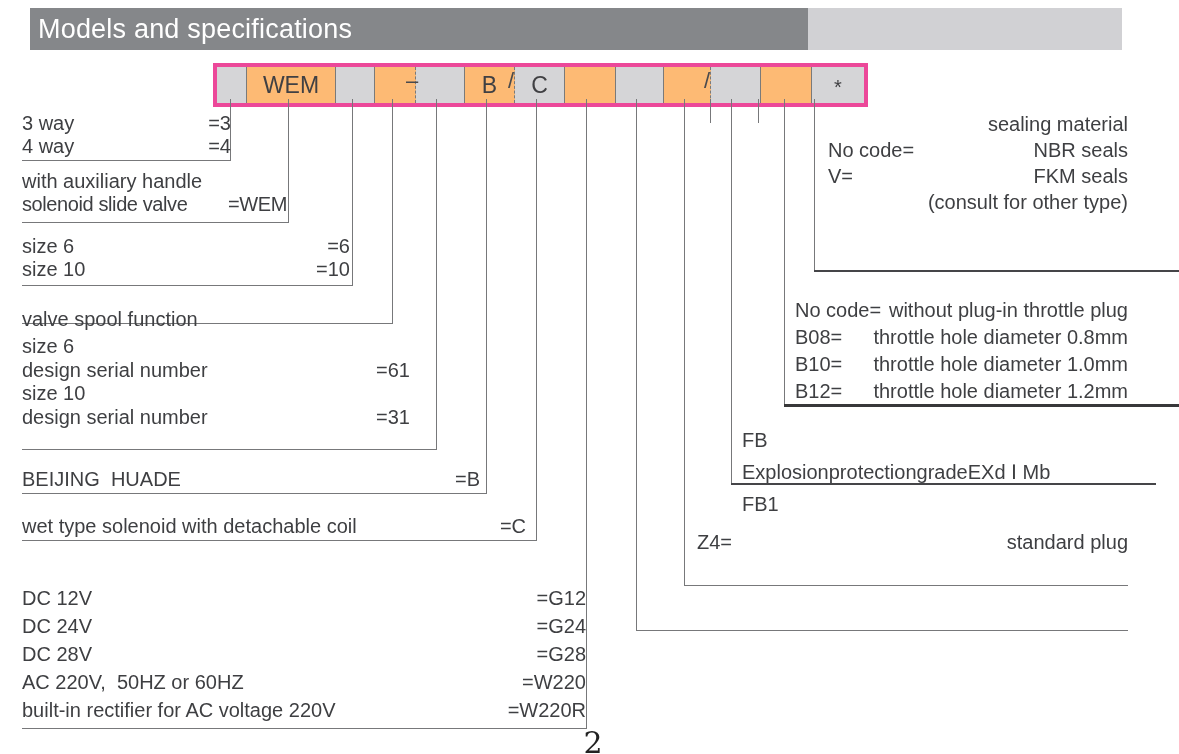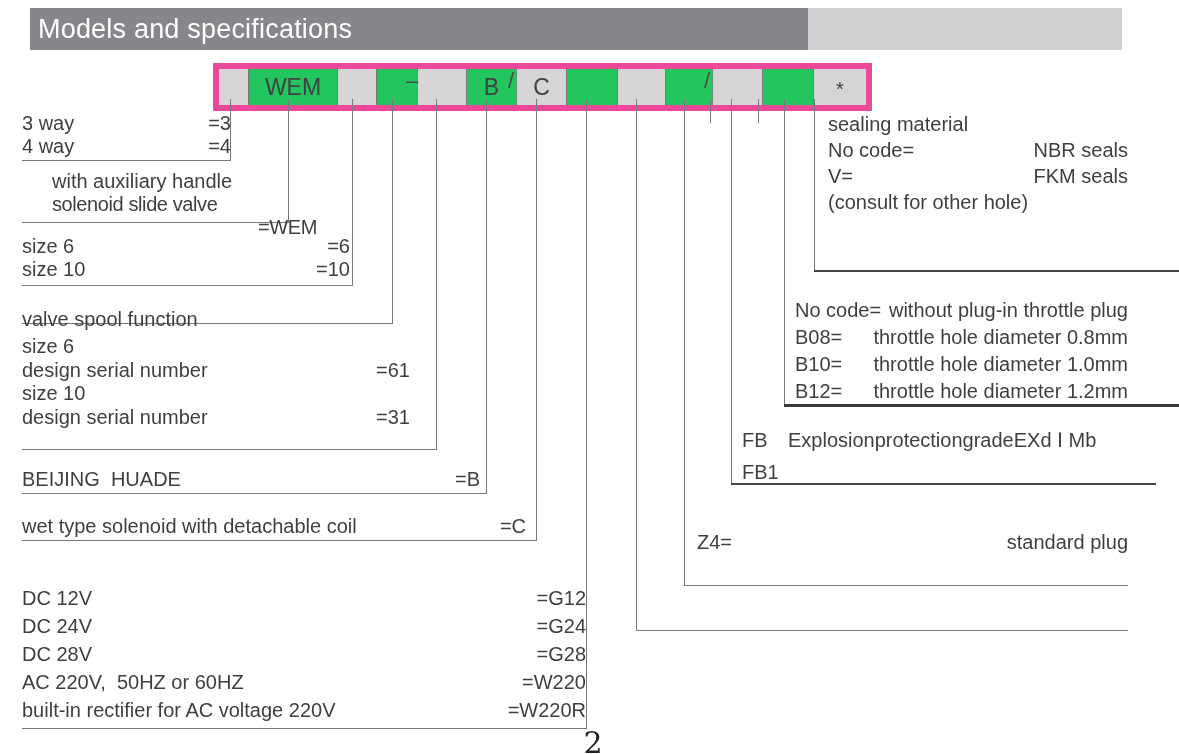--- a/index.html
+++ b/index.html
@@ -5,44 +5,44 @@
   html,body{margin:0;padding:0;background:#ffffff;}
   #page{position:relative;width:1179px;height:754px;background:#ffffff;overflow:hidden;
         font-family:"Liberation Sans",sans-serif;color:#3e3f42;border-radius:26px;}
   
   .hdr-bar{position:absolute;left:30px;top:8px;width:778px;height:42px;background:#85878a;}
   .hdr-bar-light{position:absolute;left:808px;top:8px;width:314px;height:42px;background:#d1d1d4;}
   .hdr-title{position:absolute;left:38px;top:8px;height:42px;line-height:42px;
              font-size:27px;color:#ffffff;letter-spacing:0.2px;}
   
   .code-row{position:absolute;left:213px;top:63px;width:647px;height:36px;
-            border:6px solid #ec4899;background:#22c55e;}
+            border:4px solid #ec4899;background:#fdba74;}
   .cell{position:absolute;top:0;height:36px;line-height:36px;text-align:center;
         font-size:23px;color:#404043;border-right:1px solid #7a7a7a;box-sizing:border-box;}
   .cell.gray{background:#d5d5d7;}
   .cell.dashed{border-right:1px dashed #7a7a7a;}
   .cell.last{border-right:none;}
   .sep{position:absolute;top:63px;height:36px;line-height:36px;width:16px;text-align:center;
        font-size:22px;color:#4a4a4d;z-index:3;}
   .star{padding-top:7px;line-height:26px!important;font-size:20px!important;}
   
   .vline{position:absolute;width:1px;background:#77787a;}
   .hline{position:absolute;height:1px;background:#77787a;}
   .hline.dark{height:2px;background:#454548;}
   .hline.thick{height:3px;background:#38383a;}
   
   .blk{position:absolute;font-size:20px;line-height:23px;}
   .row{display:flex;justify-content:space-between;white-space:pre;}
   .row .lab{text-align:left;}
   .row .val{text-align:right;}
-  .right-only{}
-  .fb-row{display:flex;white-space:pre;}
+  .right-only{justify-content:flex-end;}
+  .fb-row{display:flex;white-space:pre;flex-direction:column;}
   .fb-row .code{width:46px;flex:none;}
   .fb-row .desc{flex:1;}
-  .tight{letter-spacing:-0.4px;flex-direction:column;}
+  .tight{letter-spacing:-0.4px;}
   .pagenum{position:absolute;left:578px;top:726px;width:30px;height:28px;overflow:hidden;
            font-family:"DejaVu Serif",serif;font-size:30px;color:#222;text-align:center;line-height:34px;}
 </style>
 </head>
 <body>
 
 <div id="page">
 
   <div class="hdr-bar"></div>
   <div class="hdr-bar-light"></div>
@@ -99,21 +99,21 @@
 
   <div class="blk" style="left:22px;top:112px;width:209px;">
     <div class="row">
       <span class="lab">3 way</span>
       <span class="val">=3</span></div>
     <div class="row">
       <span class="lab">4 way</span>
       <span class="val">=4</span></div>
   </div>
 
-  <div class="blk" style="left:22px;top:170px;width:265px;margin-left:30px;">
+  <div class="blk" style="left:22px;top:170px;width:265px;">
     <div class="row">
       <span class="lab">with auxiliary handle</span>
       <span class="val"></span></div>
     <div class="row tight">
       <span class="lab">solenoid slide valve</span>
       <span class="val">=WEM</span></div>
   </div>
 
   <div class="blk" style="left:22px;top:235px;width:328px;">
     <div class="row">
@@ -177,21 +177,21 @@
   <div class="blk" style="left:828px;top:111px;width:300px;line-height:26px;">
     <div class="row right-only">
       <span class="val">sealing material</span></div>
     <div class="row">
       <span class="lab">No code=</span>
       <span class="val">NBR seals</span></div>
     <div class="row">
       <span class="lab">V=</span>
       <span class="val">FKM seals</span></div>
     <div class="row right-only">
-      <span class="val">(consult for other hole)</span></div>
+      <span class="val">(consult for other type)</span></div>
   </div>
 
   <div class="blk" style="left:795px;top:297px;width:333px;line-height:27px;">
     <div class="row">
       <span class="lab">No code=</span>
       <span class="val">without plug-in throttle plug</span></div>
     <div class="row">
       <span class="lab">B08=</span>
       <span class="val">throttle hole diameter 0.8mm</span></div>
     <div class="row">

